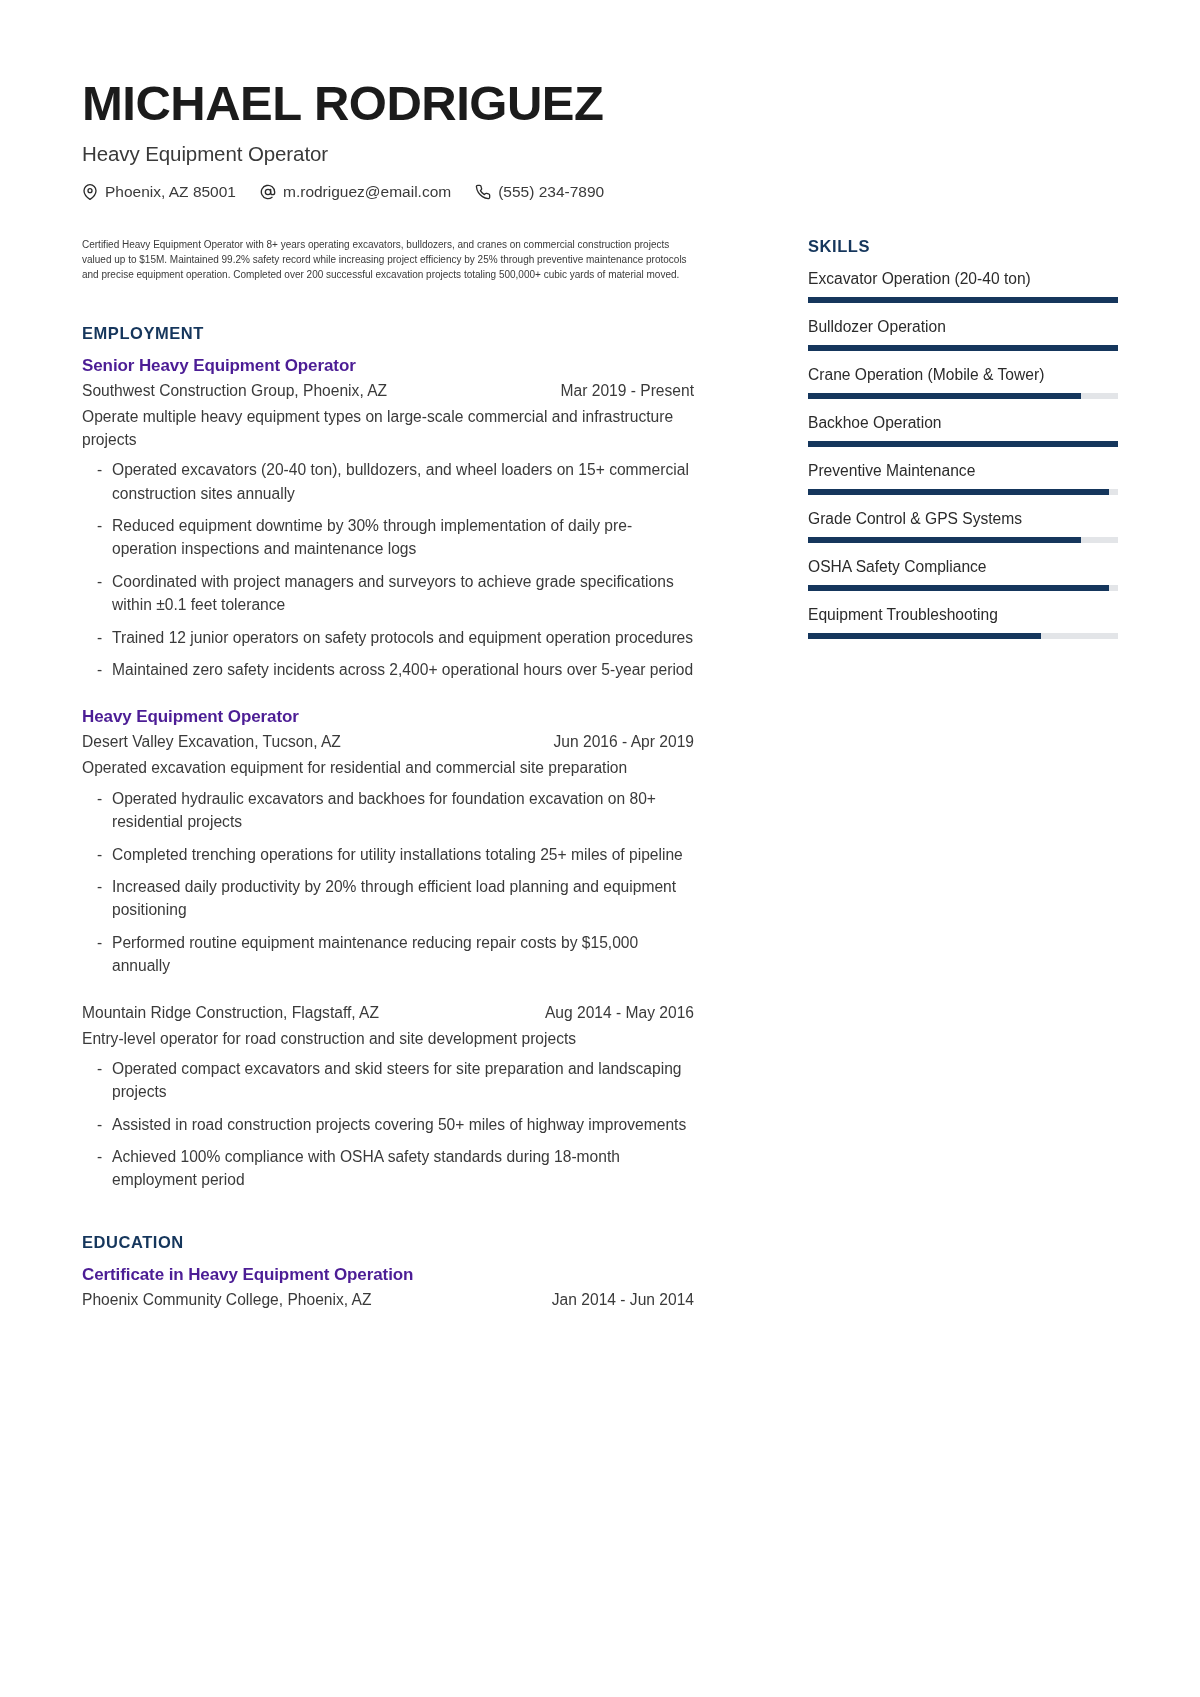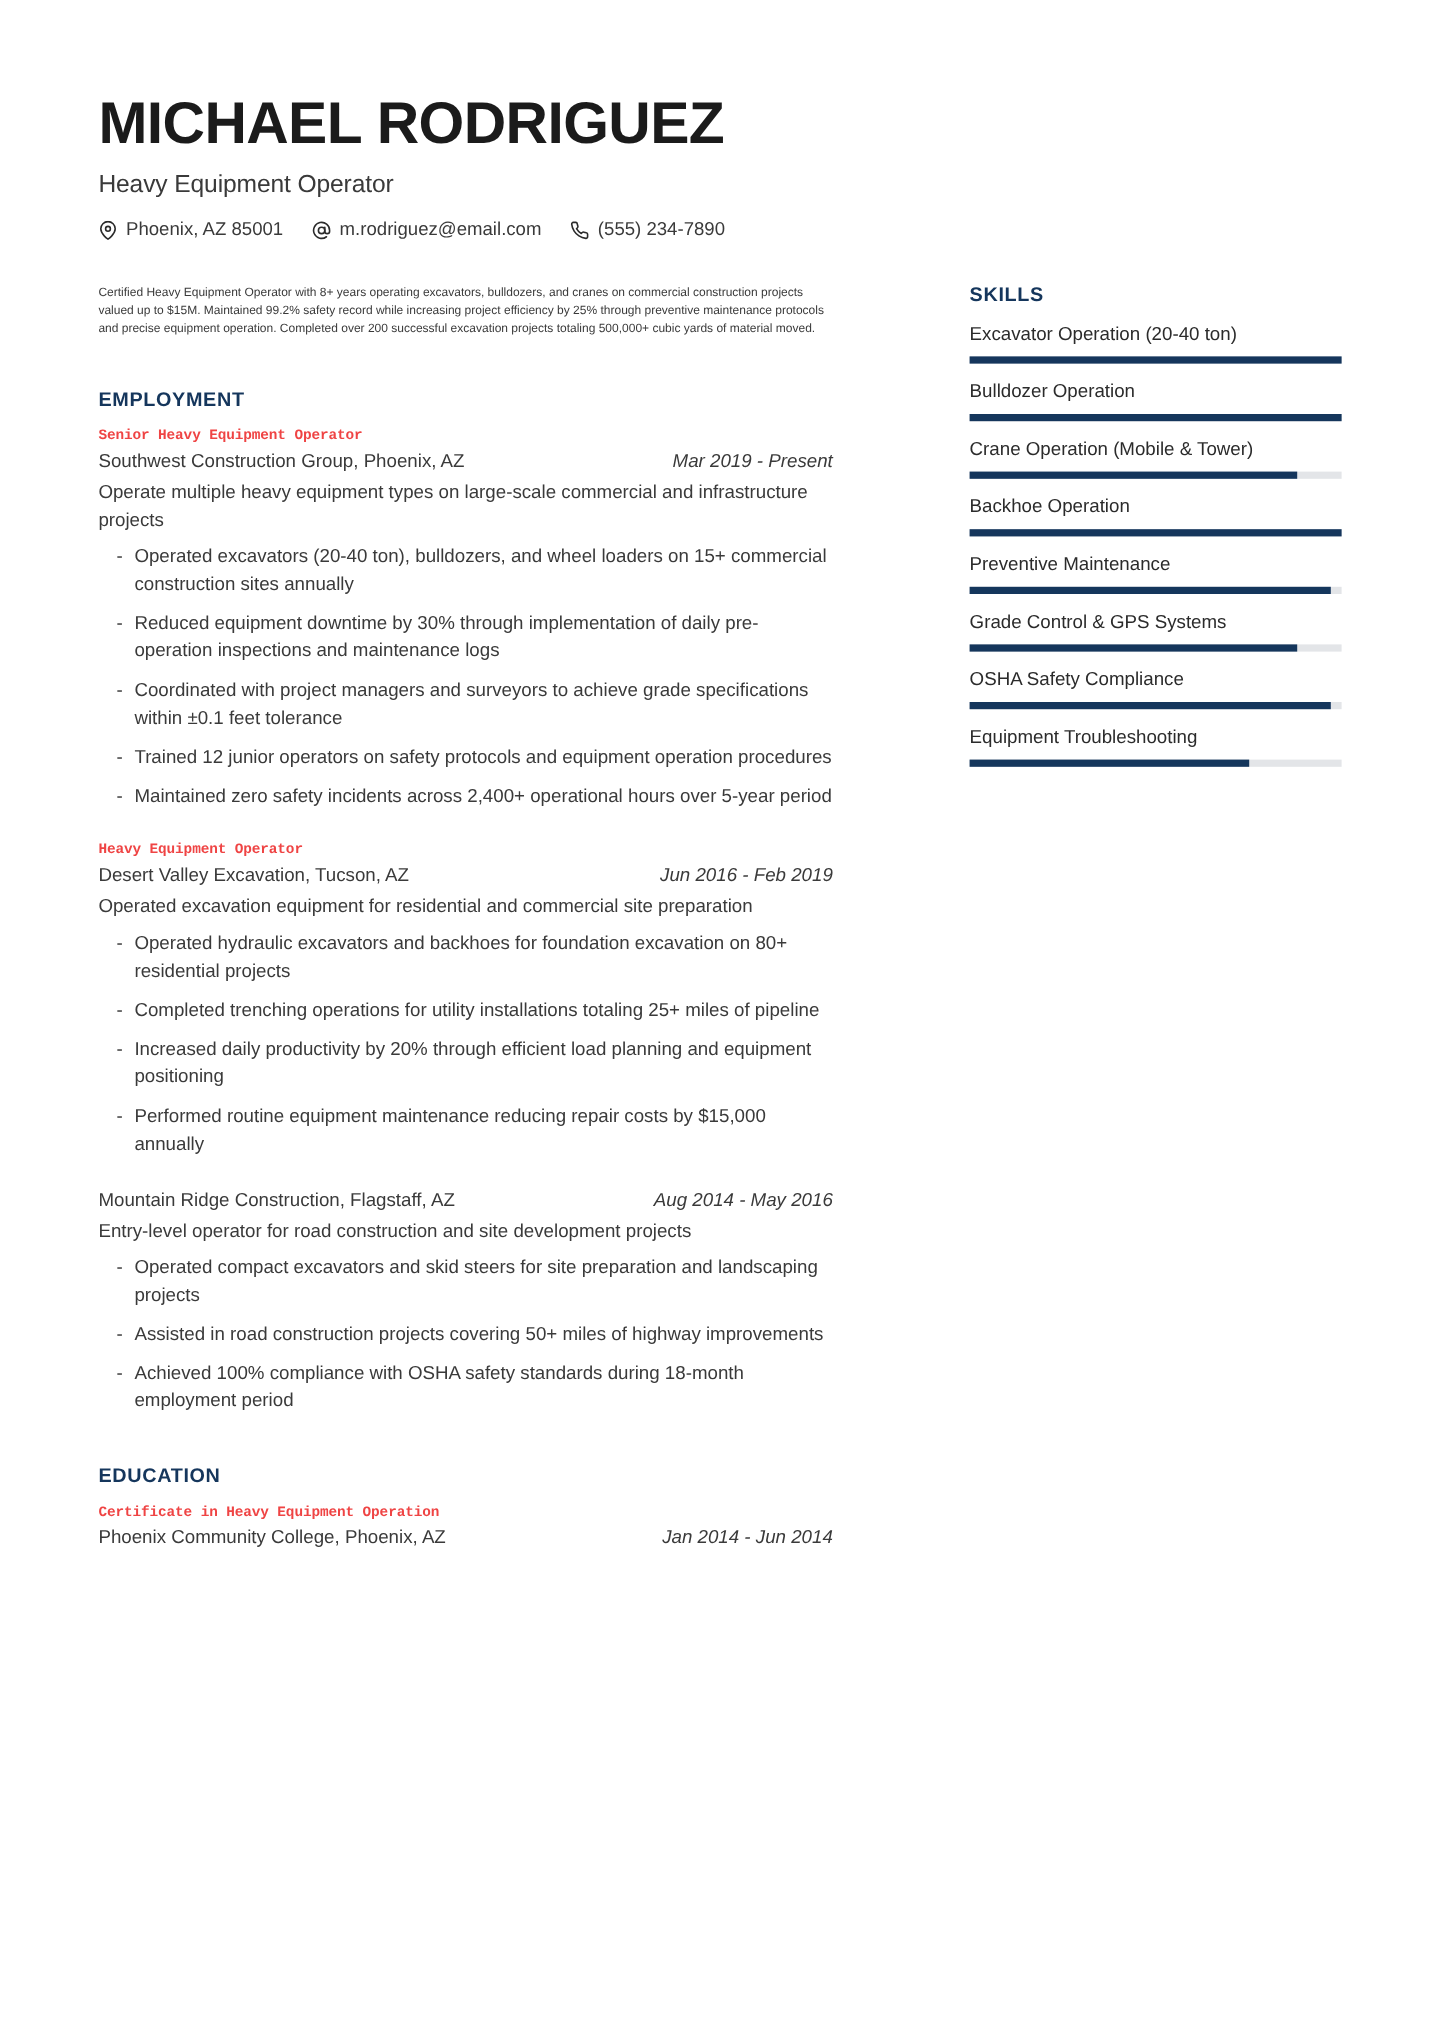--- a/index.html
+++ b/index.html
@@ -87,38 +87,37 @@
     line-height: 1.52;
     color: #3a3a3a;
   }
 
   .sec-block + .sec-block { margin-top: 41px; }
 
   
   .entry { margin-bottom: 26px; }
   .entry:last-child { margin-bottom: 0; }
   .entry-title {
-    font-size: 12px;
+    font-size: 17px;
     font-weight: bold;
-    color: #ef4444;
+    color: #4c1d95;
     margin-bottom: 6px;
     letter-spacing: -0.1px;
-    font-family: Liberation Mono, monospace;
   }
   .entry-meta {
     display: flex;
     justify-content: space-between;
     align-items: baseline;
     font-size: 15.6px;
     color: #3a3a3a;
     margin-bottom: 5px;
     gap: 16px;
   }
   .entry-org { }
-  .entry-dates { white-space: nowrap; font-style: italic; }
+  .entry-dates { white-space: nowrap; }
   .entry-desc {
     font-size: 15.6px;
     line-height: 1.5;
     color: #3a3a3a;
     margin-bottom: 5px;
   }
   .bullets { list-style: none; }
   .bullets li {
     position: relative;
     font-size: 15.6px;
@@ -226,21 +225,21 @@
             <li>Coordinated with project managers and surveyors to achieve grade specifications within ±0.1 feet tolerance</li>
             <li>Trained 12 junior operators on safety protocols and equipment operation procedures</li>
             <li>Maintained zero safety incidents across 2,400+ operational hours over 5-year period</li>
           </ul>
         </div>
 
         <div class="entry">
           <div class="entry-title">Heavy Equipment Operator</div>
           <div class="entry-meta">
             <span class="entry-org">Desert Valley Excavation, Tucson, AZ</span>
-            <span class="entry-dates">Jun 2016 - Feb 2019</span>
+            <span class="entry-dates">Jun 2016 - Apr 2019</span>
           </div>
           <div class="entry-desc">Operated excavation equipment for residential and commercial site preparation</div>
           <ul class="bullets">
             <li>Operated hydraulic excavators and backhoes for foundation excavation on 80+ residential projects</li>
             <li>Completed trenching operations for utility installations totaling 25+ miles of pipeline</li>
             <li>Increased daily productivity by 20% through efficient load planning and equipment positioning</li>
             <li>Performed routine equipment maintenance reducing repair costs by $15,000 annually</li>
           </ul>
         </div>
 

